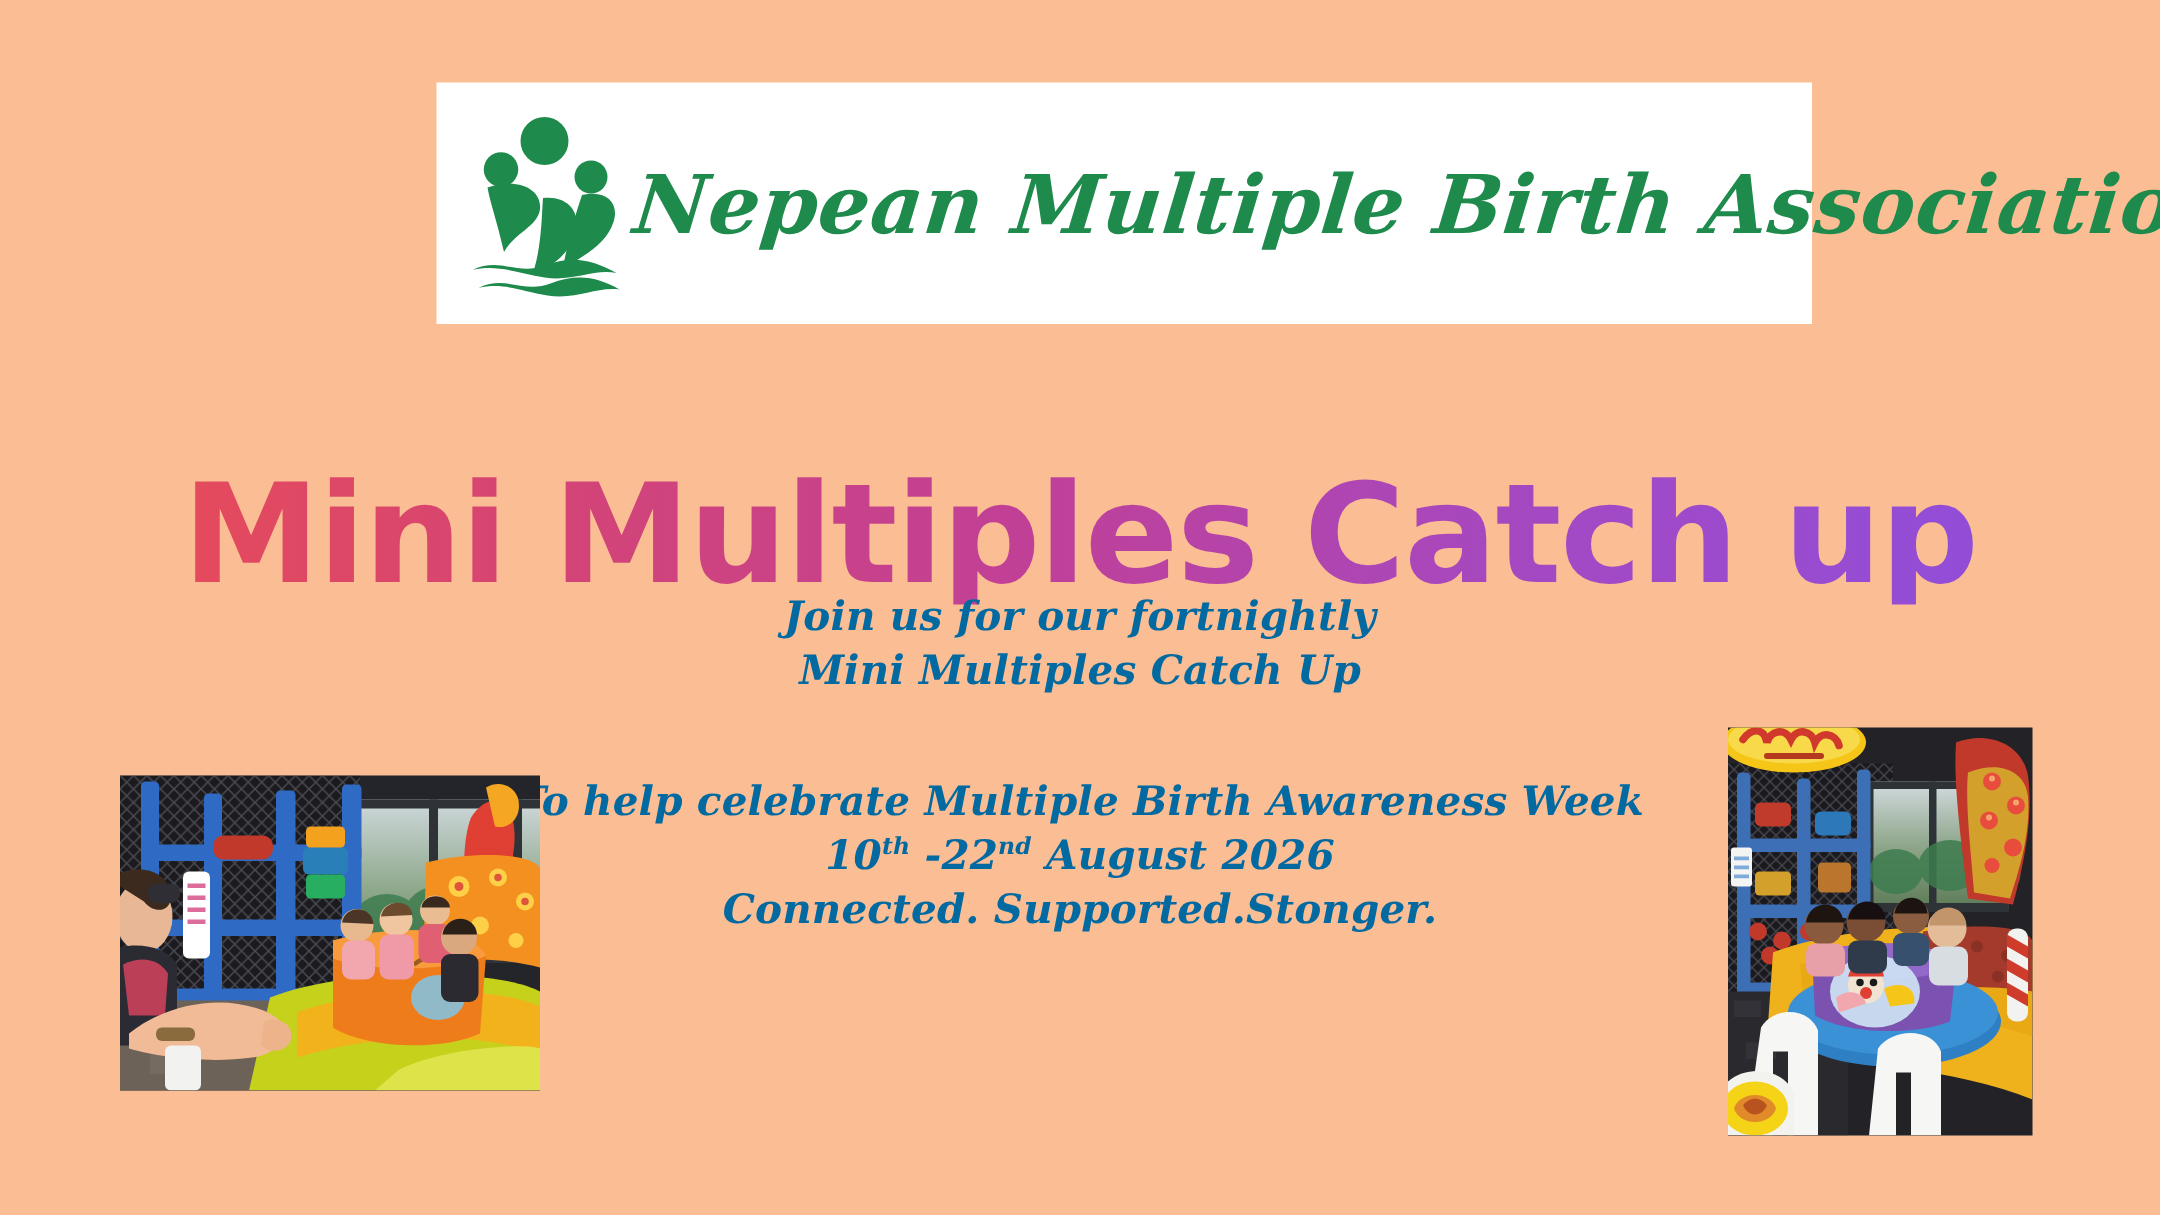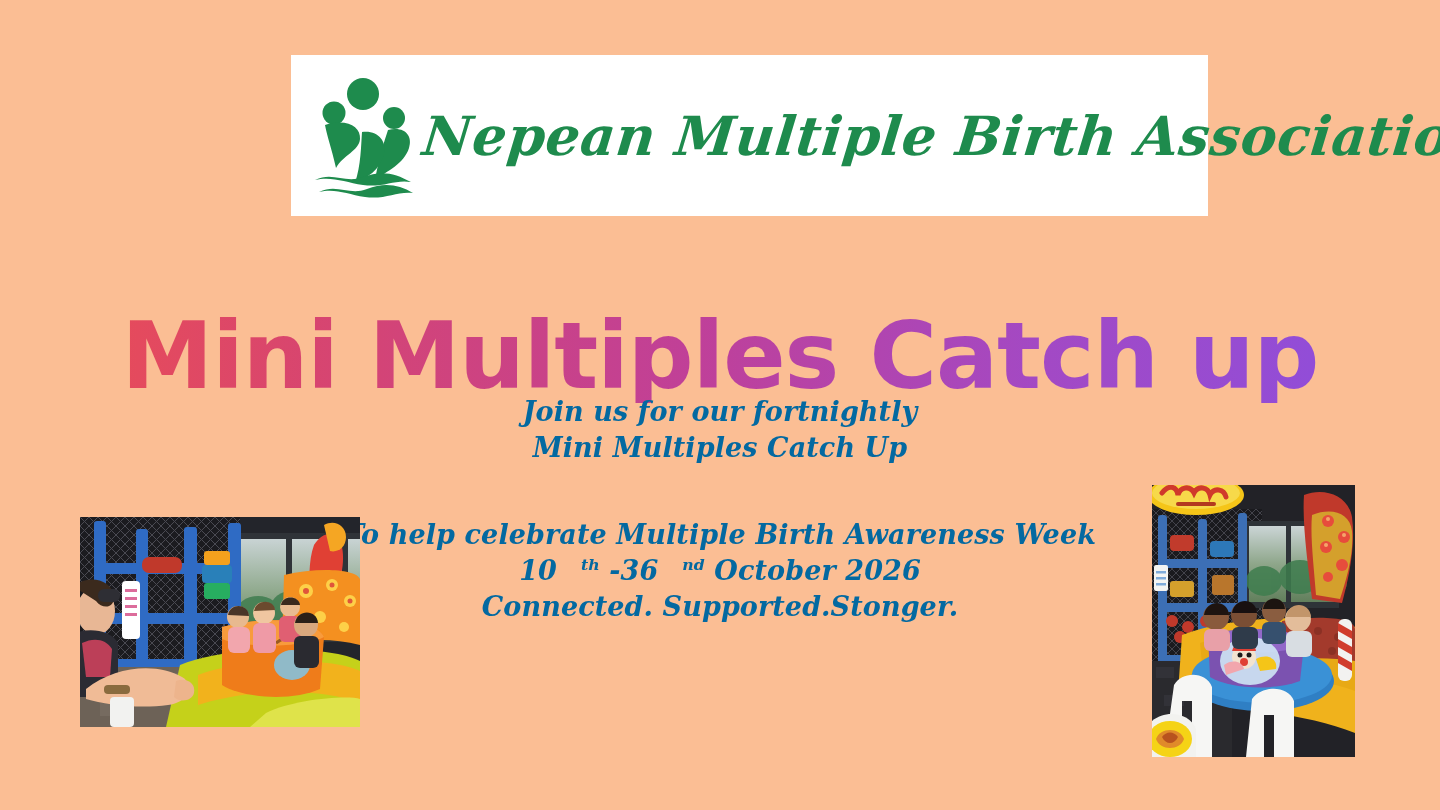--- a/index.html
+++ b/index.html
@@ -93,21 +93,20 @@
     line-height: 36px;
     letter-spacing: 0.1px;
   }
   .block-intro { top: 394px; }
   .block-details { top: 517px; }
   .body-line { display: block; white-space: nowrap; }
   .body-line sup {
     font-size: 0.58em;
     vertical-align: super;
     line-height: 0;
-    margin-left: 24px;
   }
 
   
   .photo {
     position: absolute;
     overflow: hidden;
     background: #3a3a3a;
   }
   .photo-left {
     left: 80px;
@@ -151,21 +150,21 @@
 
   <h1 class="poster-title">Mini Multiples Catch up</h1>
 
   <div class="body-block block-intro">
     <span class="body-line">Join us for our fortnightly</span>
     <span class="body-line">Mini Multiples Catch Up</span>
   </div>
 
   <div class="body-block block-details">
     <span class="body-line">To help celebrate Multiple Birth Awareness Week</span>
-    <span class="body-line"><span>10</span><sup>th</sup><span> -36</span><sup>nd</sup><span> October 2026</span></span>
+    <span class="body-line"><span>10</span><sup>th</sup><span> -22</span><sup>nd</sup><span> August 2026</span></span>
     <span class="body-line">Connected. Supported.Stonger.</span>
   </div>
 
   <div class="photo photo-left">
     <svg viewBox="0 0 280 210" xmlns="http://www.w3.org/2000/svg" aria-hidden="true">
       <defs>
         <linearGradient id="winL" x1="0" y1="0" x2="0" y2="1">
           <stop offset="0" stop-color="#cfd8dc"></stop>
             <stop offset="0.55" stop-color="#8fa98c"></stop>
           <stop offset="1" stop-color="#5d7a57"></stop>

